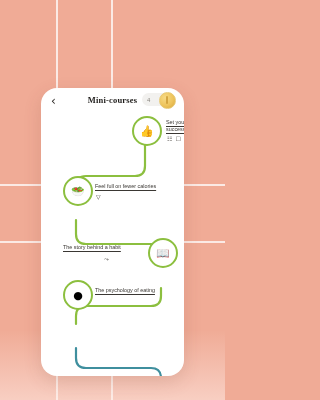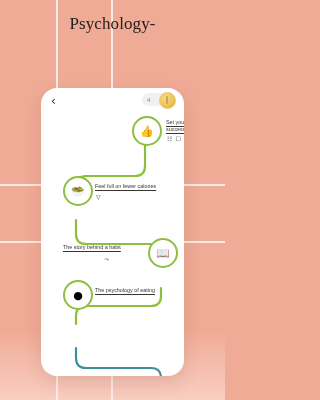--- a/index.html
+++ b/index.html
@@ -64,27 +64,27 @@
 
 <div class="bg">
   <div class="vline" style="left:56px"></div>
   <div class="vline" style="left:111px"></div>
   <div class="hline" style="top:184px"></div>
   <div class="hline" style="top:241px"></div>
   <div class="wash"></div>
 </div>
 
 <div class="headline">
-  <div>Psychology-</div>
 </div>
 
 <div class="phone">
 
   <div class="appbar">
     <div class="back">‹</div>
+    <div class="apptitle">Mini-courses</div>
     <div class="coinpill">
       <span class="num">4</span>
       <span class="coin"></span>
     </div>
   </div>
 
   <div class="track">
     <svg width="143" height="262" viewBox="0 0 143 262">
       <path d="M104,22 L104,52 Q104,62 94,62 L45,62 Q35,62 35,72 L35,82" fill="none" stroke="#8cbf3f" stroke-width="2.2" stroke-linecap="round"></path>
       <path d="M35,106 L35,120 Q35,130 45,130 L110,130 Q120,130 120,140 L120,150" fill="none" stroke="#8cbf3f" stroke-width="2.2" stroke-linecap="round"></path>

